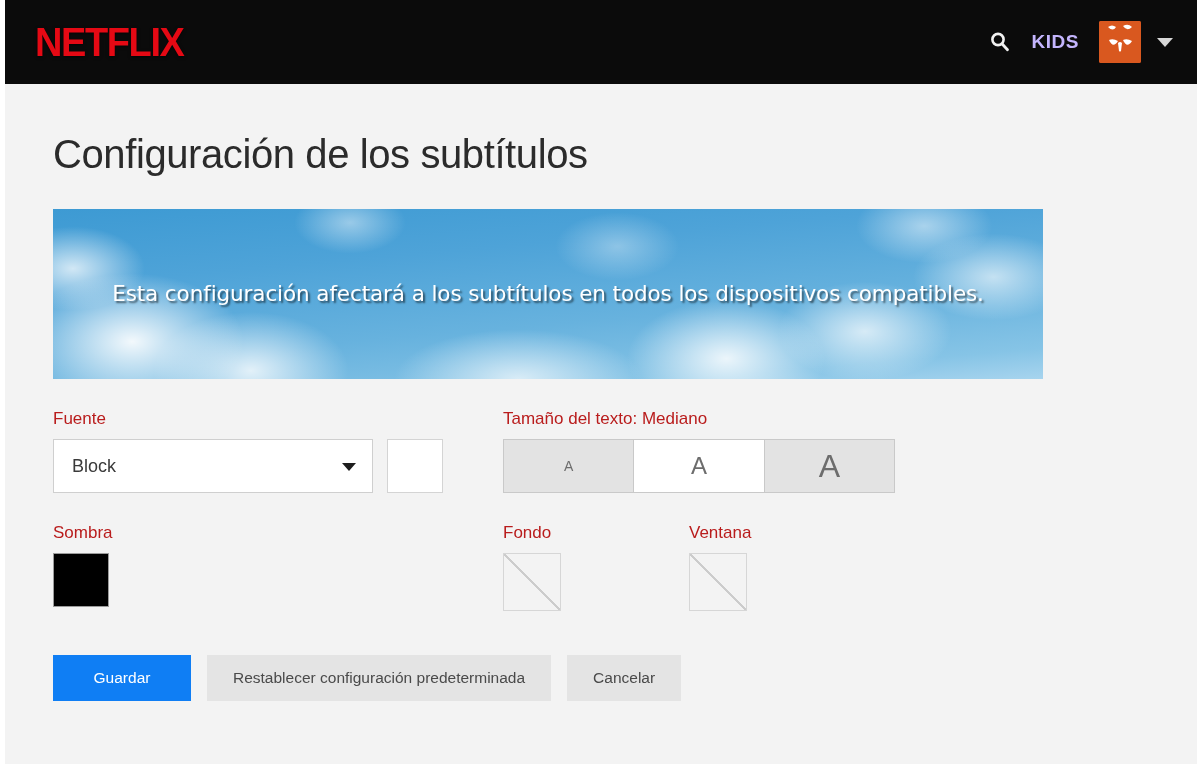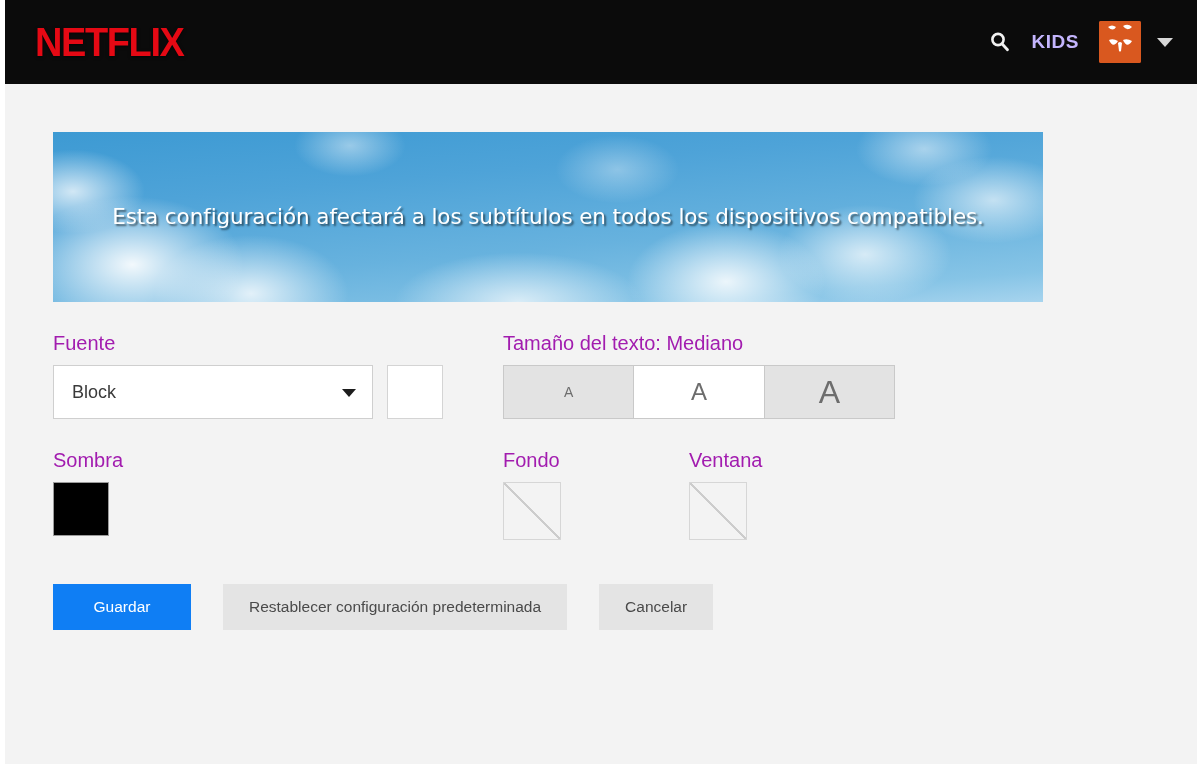--- a/index.html
+++ b/index.html
@@ -133,22 +133,22 @@
   
   .controls-row {
     display: flex;
     margin-top: 30px;
   }
 
   .control-col-left { width: 450px; }
   .control-col-right { flex: 1; }
 
   .field-label {
-    font-size: 20px;
-    color: #a21caf;
+    font-size: 17px;
+    color: #b91c1c;
     margin-bottom: 10px;
     display: block;
   }
 
   .select-wrap {
     display: flex;
     align-items: flex-start;
     gap: 14px;
   }
 
@@ -219,21 +219,21 @@
     border: 1px solid #d6d6d6;
     background: linear-gradient(to top right,
       transparent 0%, transparent calc(50% - 0.8px),
       #cccccc calc(50% - 0.8px), #cccccc calc(50% + 0.8px),
       transparent calc(50% + 0.8px), transparent 100%);
   }
 
   
   .button-row {
     display: flex;
-    gap: 32px;
+    gap: 16px;
     margin-top: 44px;
   }
 
   .btn {
     height: 46px;
     display: flex;
     align-items: center;
     justify-content: center;
     font-size: 15.5px;
     border: none;
@@ -279,20 +279,21 @@
           <path d="M19 22 q2 -2 4 0 l-1 8 q-1 1 -2 0 Z" fill="#ffffff"></path>
         </svg>
       </div>
 
       <div class="caret-down"></div>
     </div>
   </div>
 
   <div class="main">
 
+    <h1 class="page-title">Configuración de los subtítulos</h1>
 
     <div class="preview">
       <div class="preview-text">Esta configuración afectará a los subtítulos en todos los dispositivos compatibles.</div>
     </div>
 
     <div class="controls-row">
 
       <div class="control-col-left">
         <span class="field-label">Fuente</span>
         <div class="select-wrap">

